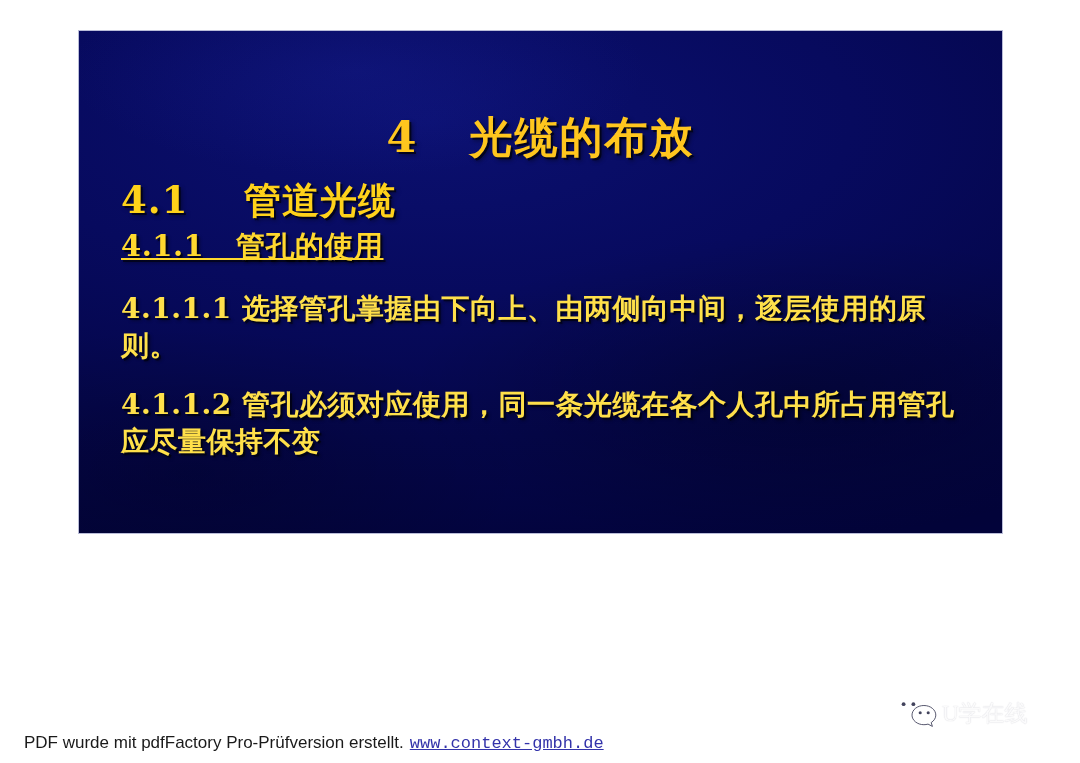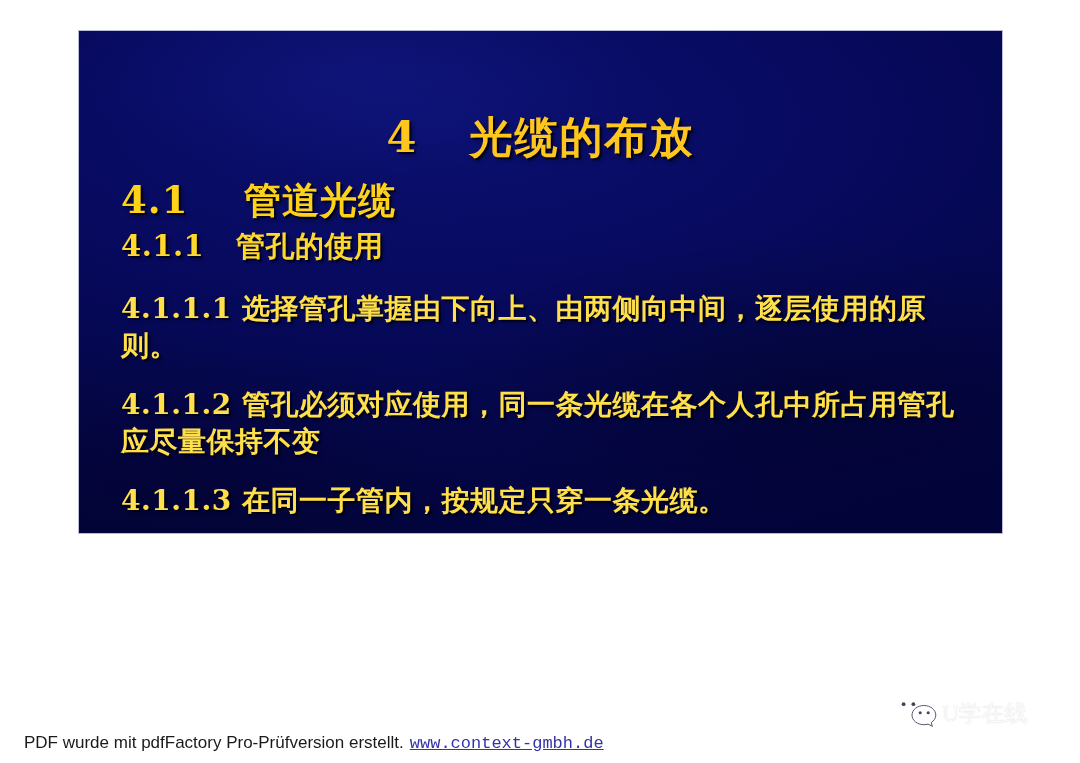--- a/index.html
+++ b/index.html
@@ -86,20 +86,21 @@
   .h3 {
     color: #ffd82e;
     font-family: "DejaVu Serif", "Liberation Serif", serif;
     font-weight: bold;
     font-size: 29px;
     letter-spacing: 0.5px;
     text-shadow: 2px 2px 0 rgba(0,0,0,0.58), 3px 3px 3px rgba(0,0,0,0.38);
     white-space: pre;
     margin: 4px 0 28px 0;
     line-height: 1.2;
+    text-decoration: underline;
   }
 
   .para {
     color: #ffe04a;
     font-family: "DejaVu Serif", "Liberation Serif", serif;
     font-weight: bold;
     font-size: 28px;
     line-height: 1.32;
     letter-spacing: 0.5px;
     text-shadow: 2px 2px 0 rgba(0,0,0,0.55), 3px 3px 3px rgba(0,0,0,0.35);
@@ -161,21 +162,20 @@
     <div id="body-block">
 
       <div class="h2">4.1    管道光缆</div>
 
       <div class="h3">4.1.1   管孔的使用</div>
 
       <p class="para p1">4.1.1.1   选择管孔掌握由下向上、由两侧向中间，逐层使用的原则。</p>
 
       <p class="para p2">4.1.1.2   管孔必须对应使用，同一条光缆在各个人孔中所占用管孔应尽量保持不变</p>
 
-      <p class="para p3">4.1.1.3   在同一子管内，按规定只穿一条光缆。</p>
 
     </div>
   </div>
 </div>
 
 <div id="watermark">
   <span>
     <svg width="44" height="34" viewBox="0 0 44 34" aria-hidden="true">
 
       <path d="M15.5 1.5C7.6 1.5 1.2 6.7 1.2 13.1c0 3.6 2.1 6.9 5.4 9.0l-1.5 4.6 5.3-2.7c1.6.4 3.3.7 5.1.7.6 0 1.2 0 1.8-.1-.4-1.1-.6-2.3-.6-3.5 0-6.6 6.4-11.9 14.3-11.9.6 0 1.1 0 1.7.1C32.0 4.9 24.5 1.5 15.5 1.5z" fill="rgba(255,255,255,0.92)"></path>

